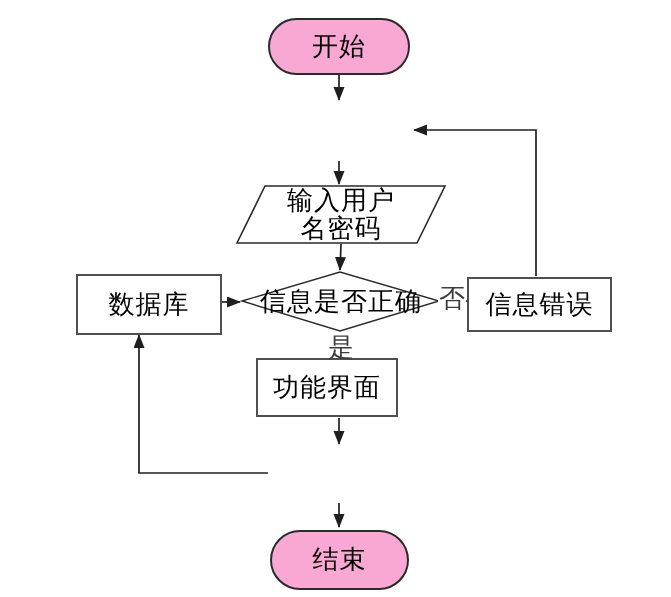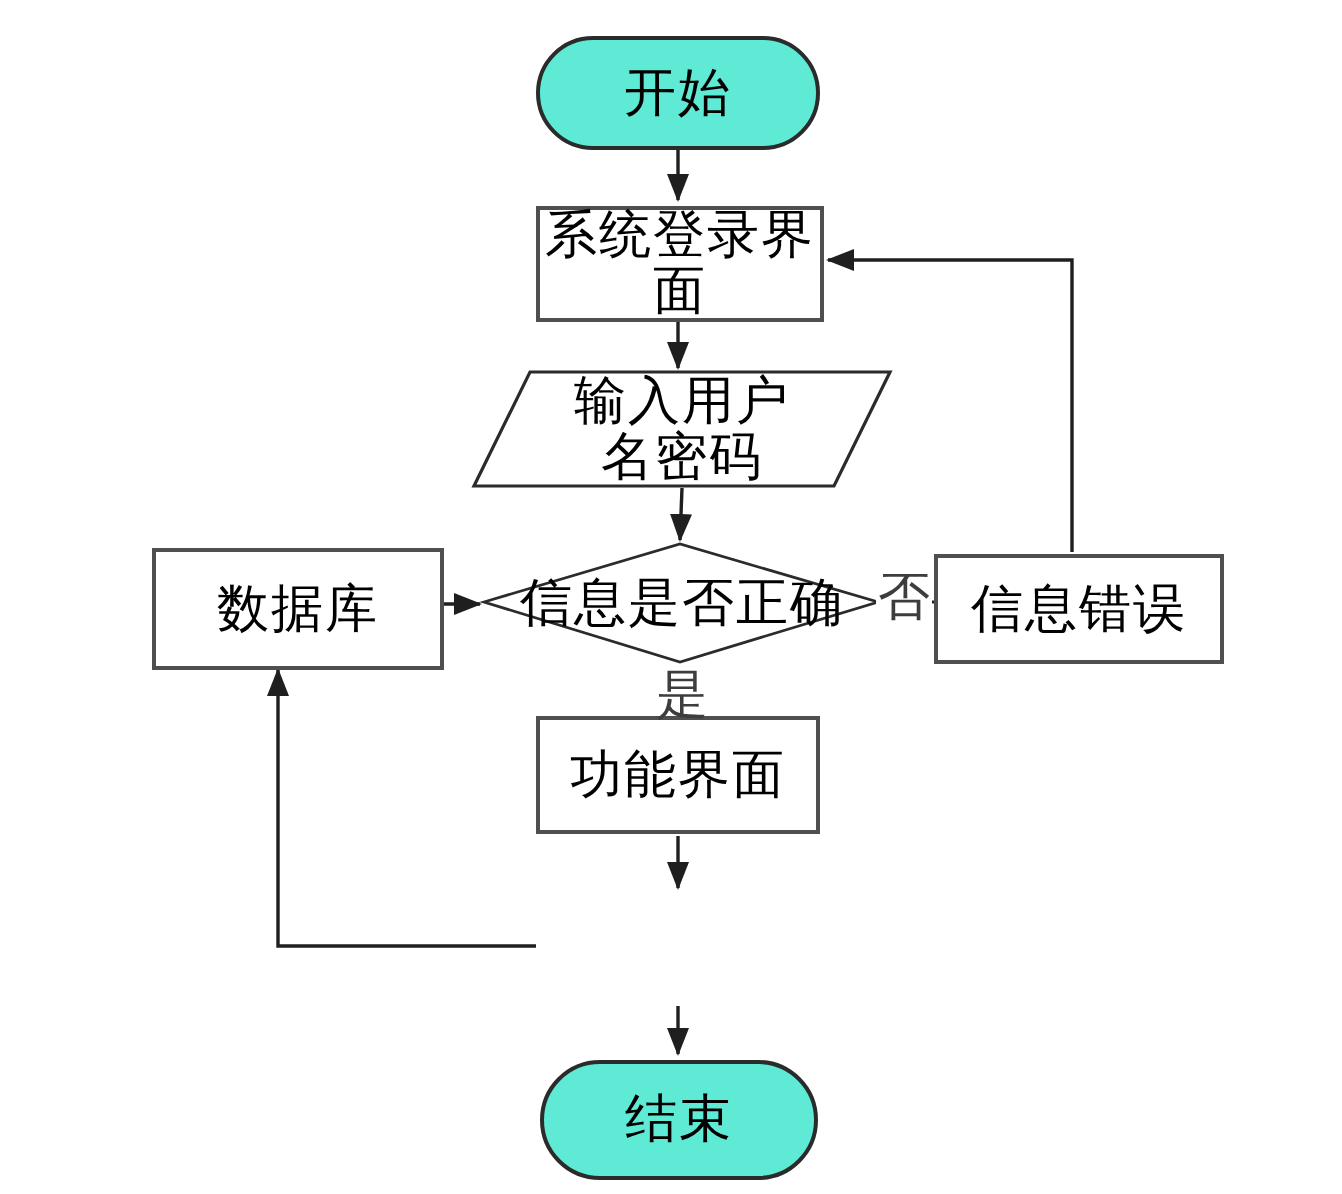--- a/index.html
+++ b/index.html
@@ -13,21 +13,21 @@
   #wires{position:absolute;left:0;top:0;width:671px;height:597px;}
   .node{
     position:absolute;
     display:flex;align-items:center;justify-content:center;
     text-align:center;
     font-size:26px;line-height:28px;letter-spacing:1px;
     color:#000000;
     box-sizing:border-box;
   }
   .rect{border:2px solid #4f4f4f;background:#ffffff;}
-  .terminator{border:2px solid #2b2b2b;background:#5eead4;border-radius:29px;}
+  .terminator{border:2px solid #2b2b2b;background:#f9a8d4;border-radius:29px;}
   .shape-text{background:transparent;border:none;}
   .edge-label{
     position:absolute;
     font-size:26px;line-height:26px;
     color:#3d3d3d;
     background:#ffffff;
     padding:0 1px;
   }
 </style>
 </head>
@@ -54,41 +54,38 @@
     <path d="M536,276 L536,130 L414,130" fill="none" stroke="#1f1f1f" stroke-width="1.7" marker-end="url(#arr)"></path>
     <path d="M339,418 L339,444" fill="none" stroke="#1f1f1f" stroke-width="1.7" marker-end="url(#arr)"></path>
     <path d="M268,473 L139,473 L139,335" fill="none" stroke="#1f1f1f" stroke-width="1.7" marker-end="url(#arr)"></path>
     <path d="M339,503 L339,527" fill="none" stroke="#1f1f1f" stroke-width="1.7" marker-end="url(#arr)"></path>
   </svg>
 
   <div class="node terminator" style="left:268px;top:18px;width:142px;height:57px;">
     <span>开始</span>
   </div>
 
-  <div class="node rect" style="left:268px;top:103px;width:144px;height:58px;">
-    <span>系统登录界面</span>
-  </div>
 
   <div class="node shape-text" style="left:281px;top:187px;width:120px;height:56px;align-items:center;">
     <span>输入用户名密码</span>
   </div>
 
   <div class="node shape-text" style="left:255px;top:288px;width:172px;height:28px;white-space:nowrap;align-items:center;">
     <span>信息是否正确</span>
   </div>
 
   <div class="node rect" style="left:76px;top:274px;width:146px;height:61px;">
     <span>数据库</span>
   </div>
 
   <div class="node rect" style="left:467px;top:277px;width:145px;height:55px;">
     <span>信息错误</span>
   </div>
 
-  <div class="node rect" style="left:268px;top:358px;width:142px;height:59px;">
+  <div class="node rect" style="left:256px;top:358px;width:142px;height:59px;">
     <span>功能界面</span>
   </div>
 
 
   <div class="node terminator" style="left:270px;top:530px;width:139px;height:60px;border-radius:30px;">
     <span>结束</span>
   </div>
 
   <div class="edge-label" style="left:438px;top:286px;">
     <span>否</span>

